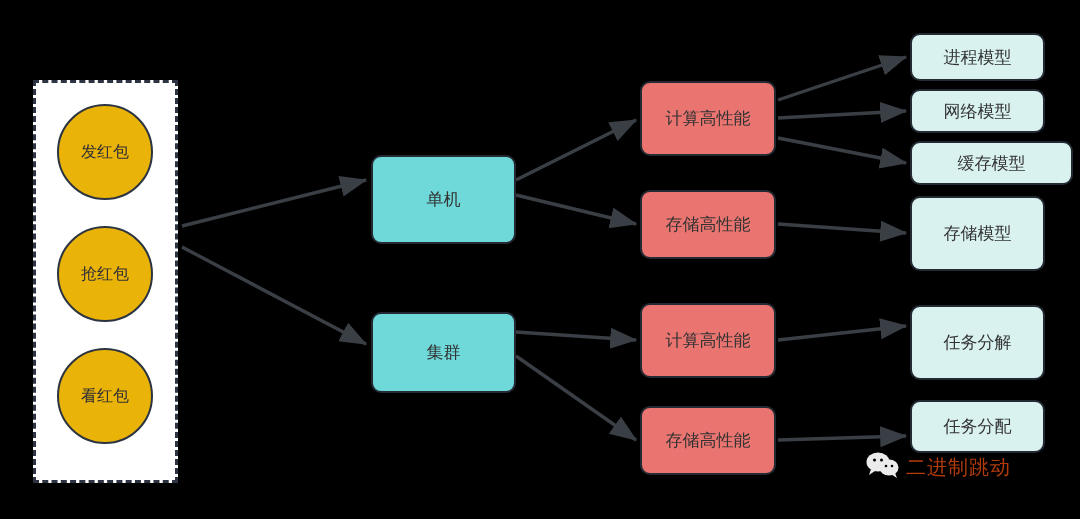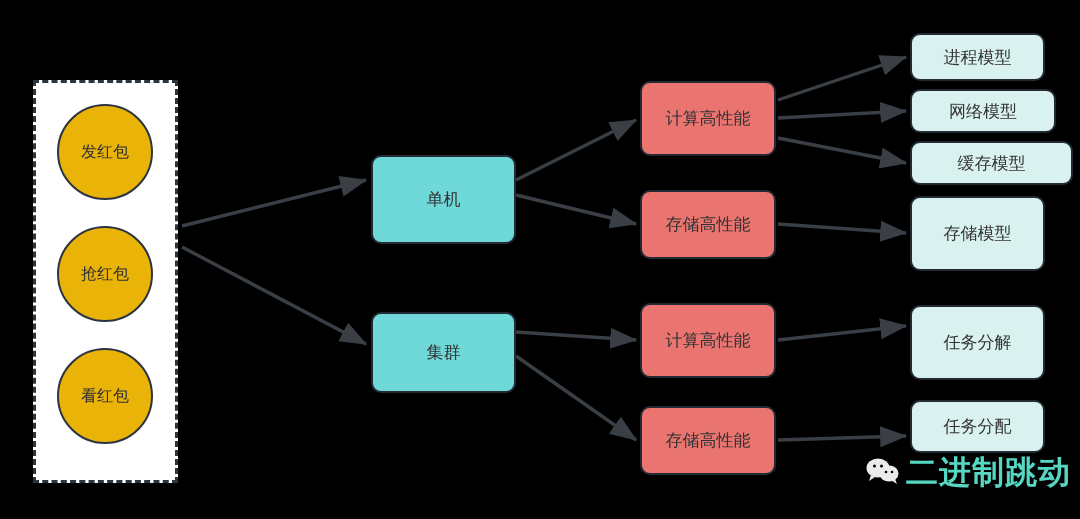--- a/index.html
+++ b/index.html
@@ -74,23 +74,23 @@
     position: absolute;
     left: 866px;
     top: 451px;
     display: flex;
     align-items: center;
     gap: 6px;
     z-index: 5;
     opacity: 0.92;
   }
   #watermark .wm-text {
-    font-size: 32px;
-    color: #5eead4;
-    font-weight: bold;
+    font-size: 20px;
+    color: #c2410c;
+    font-weight: normal;
     letter-spacing: 1px;
   }
 </style>
 </head>
 <body>
 
 <div id="canvas">
 
   <svg id="edges" viewBox="0 0 1080 519">
     <defs>
@@ -149,21 +149,21 @@
   <div class="node rect red" style="left:640px; top:303px; width:136px; height:75px;">
     <span>计算高性能</span>
   </div>
   <div class="node rect red" style="left:640px; top:406px; width:136px; height:69px;">
     <span>存储高性能</span>
   </div>
 
   <div class="node rect cyan" style="left:910px; top:33px; width:135px; height:48px;">
     <span>进程模型</span>
   </div>
-  <div class="node rect cyan" style="left:910px; top:89px; width:146px; height:44px;">
+  <div class="node rect cyan" style="left:910px; top:89px; width:135px; height:44px;">
     <span>网络模型</span>
   </div>
   <div class="node rect cyan" style="left:910px; top:141px; width:163px; height:44px;">
     <span>缓存模型</span>
   </div>
   <div class="node rect cyan" style="left:910px; top:196px; width:135px; height:75px;">
     <span>存储模型</span>
   </div>
   <div class="node rect cyan" style="left:910px; top:289px; width:135px; height:75px;margin-top:16px;">
     <span>任务分解</span>

